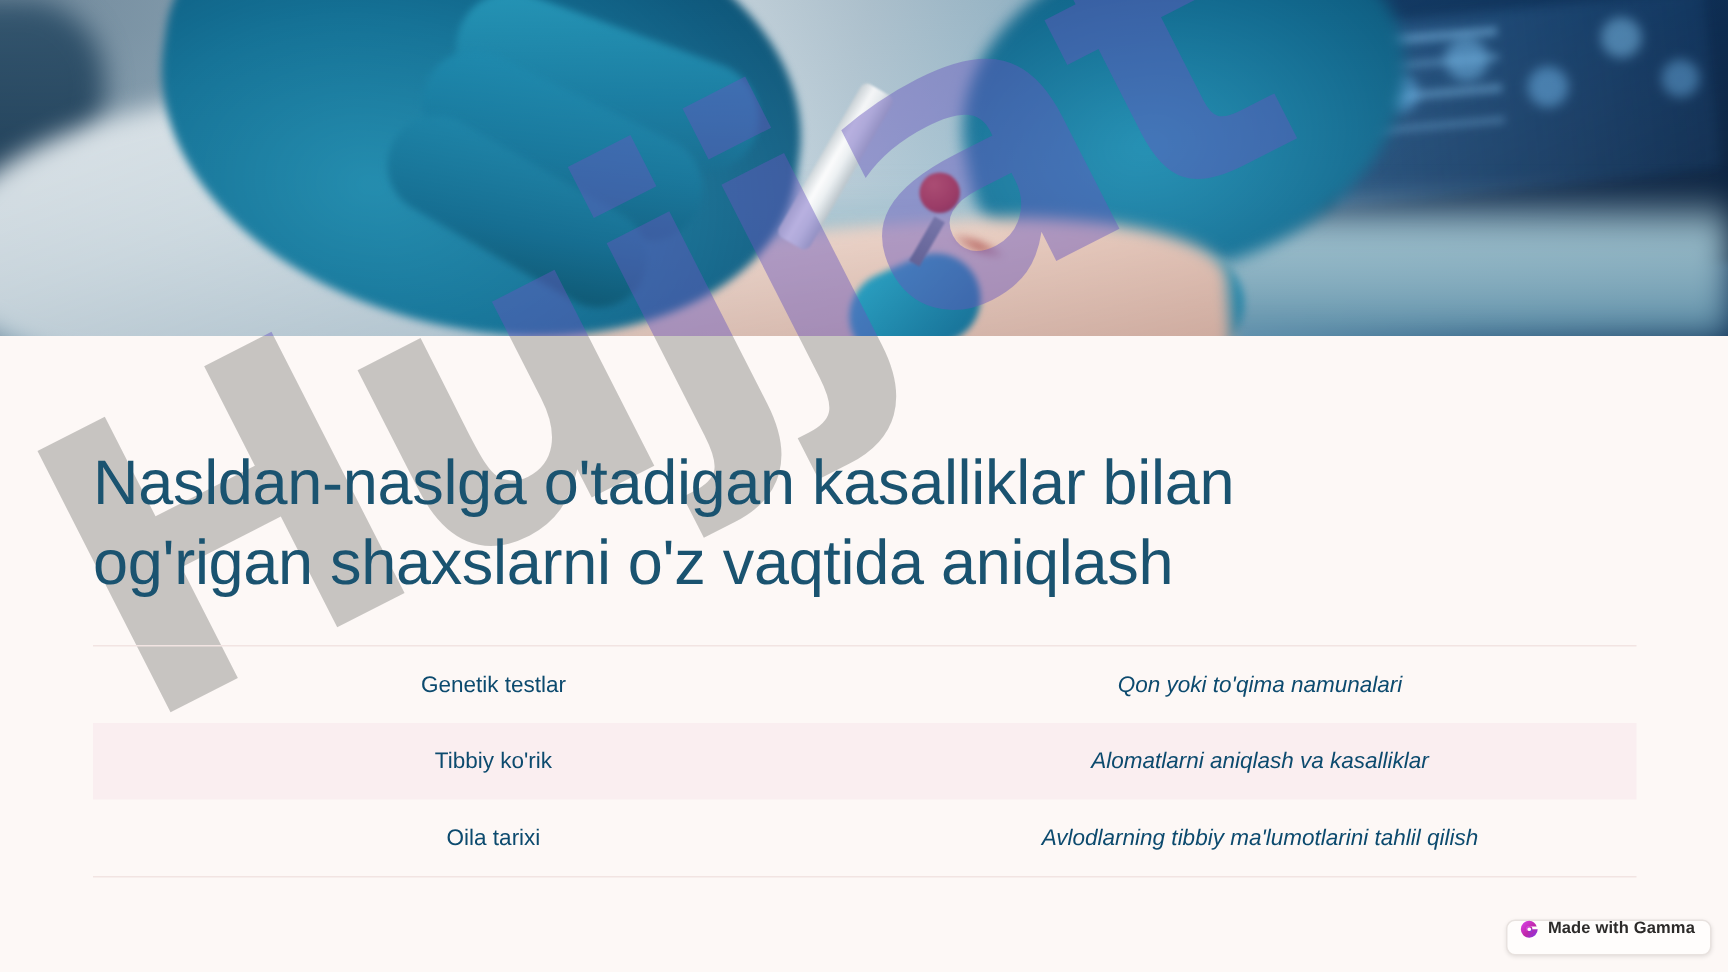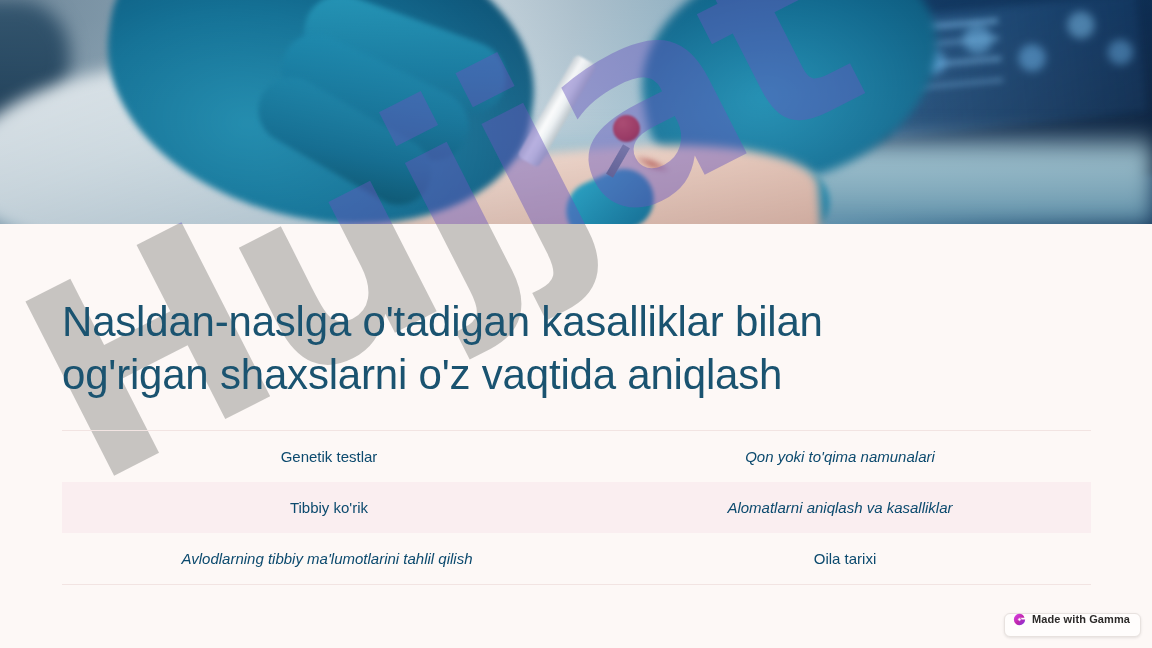--- a/index.html
+++ b/index.html
@@ -317,22 +317,22 @@
         <div class="cell c1">Genetik testlar</div>
         <div class="cell c2">Qon yoki to'qima namunalari</div>
       </div>
 
       <div class="row alt">
         <div class="cell c1">Tibbiy ko'rik</div>
         <div class="cell c2">Alomatlarni aniqlash va kasalliklar</div>
       </div>
 
       <div class="row">
+        <div class="cell c1">Oila tarixi</div>
         <div class="cell c2">Avlodlarning tibbiy ma'lumotlarini tahlil qilish</div>
-        <div class="cell c1">Oila tarixi</div>
       </div>
 
     </div>
   </div>
 
   <div class="wm-clip-hero">
     <div class="wm-inner-hero">
       <div class="wm-text purple">Hujjat</div>
     </div>
   </div>

